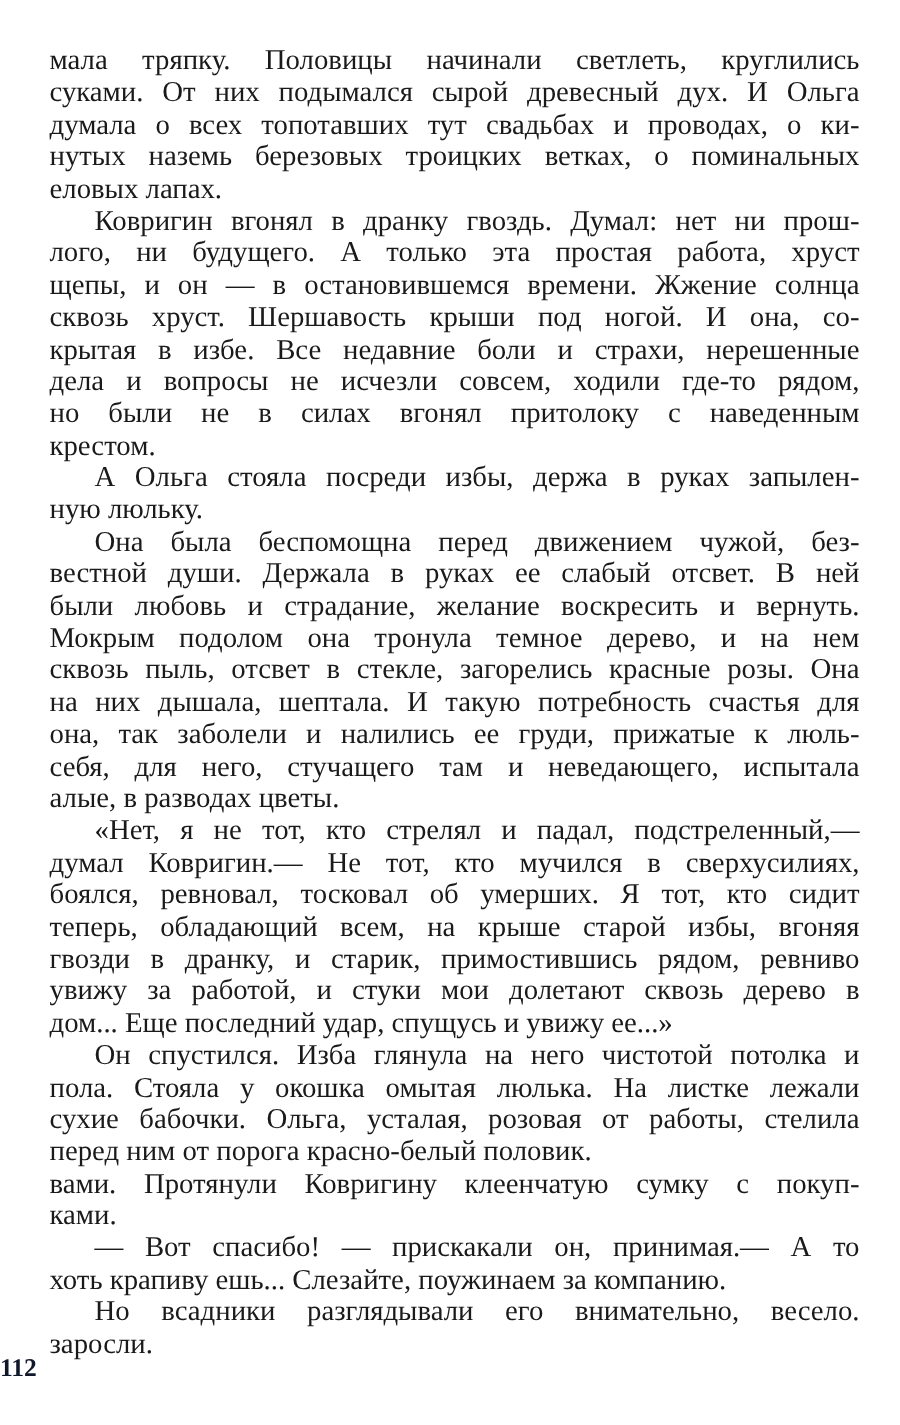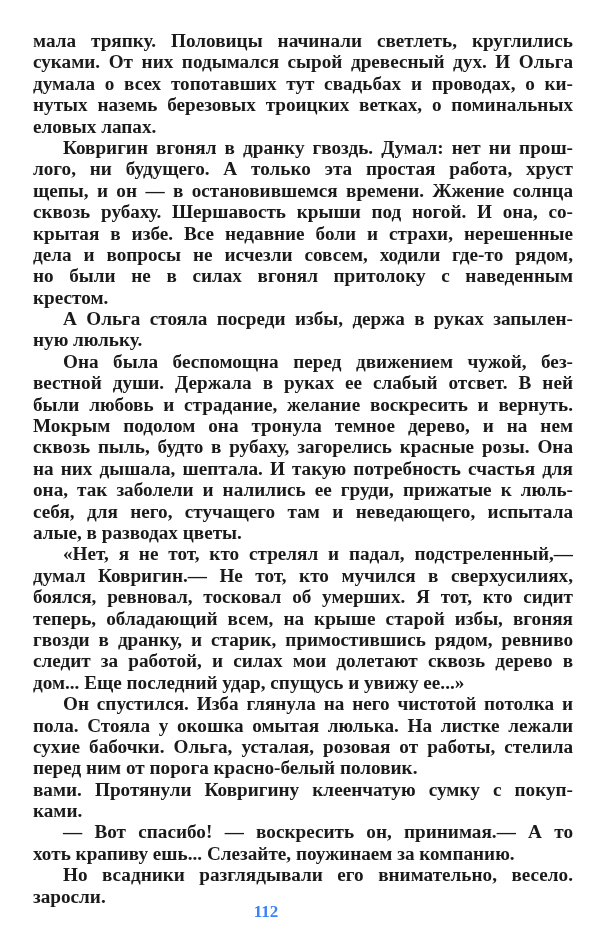--- a/index.html
+++ b/index.html
@@ -1,82 +1,82 @@
 <!DOCTYPE html>
 <html><head>
 <meta charset="utf-8">
 <style>
   html, body { margin:0; padding:0; background:#fff; }
   body { width:600px; height:950px; position:relative; overflow:hidden; }
   .page { position:absolute; left:33px; top:30px; width:540px;
     font-family:"Liberation Serif", "DejaVu Serif", serif; font-size:19.2px; line-height:21.4px;
     color:#1a1a1a; text-align:justify; }
-  .line { display:block; white-space:nowrap; text-align:justify; text-align-last:justify; height:21.4px;font-weight:bold; }
+  .line { display:block; white-space:nowrap; text-align:justify; text-align-last:justify; height:21.4px; }
   .line.last { text-align-last:left; }
   .line.indent { padding-left:30px; }
-  .folio { position:absolute; top:902px; left:0; width:532px; text-align:center;
-    font-family:"Liberation Serif", serif; font-size:17px; font-weight:bold; color:#3b82f6; }
+  .folio { position:absolute; top:902px; left:0; width:532px; text-align:left;
+    font-family:"Liberation Serif", serif; font-size:17px; font-weight:bold; color:#0f172a; }
 </style>
 </head>
 <body>
 
 <div class="page" id="page-body">
     <div>
       <span class="line">мала тряпку. Половицы начинали светлеть, круглились</span>
       <span class="line">суками. От них подымался сырой древесный дух. И Ольга</span>
       <span class="line">думала о всех топотавших тут свадьбах и проводах, о ки-</span>
       <span class="line">нутых наземь березовых троицких ветках, о поминальных</span>
       <span class="line last">еловых лапах.</span>
     </div>
     <div>
       <span class="line indent">Ковригин вгонял в дранку гвоздь. Думал: нет ни прош-</span>
       <span class="line">лого, ни будущего. А только эта простая работа, хруст</span>
       <span class="line">щепы, и он — в остановившемся времени. Жжение солнца</span>
-      <span class="line">сквозь рубаху. Шершавость крыши под ногой. И она, со-</span>
+      <span class="line">сквозь хруст. Шершавость крыши под ногой. И она, со-</span>
       <span class="line">крытая в избе. Все недавние боли и страхи, нерешенные</span>
       <span class="line">дела и вопросы не исчезли совсем, ходили где-то рядом,</span>
       <span class="line">но были не в силах вгонял притолоку с наведенным</span>
       <span class="line last">крестом.</span>
     </div>
     <div>
       <span class="line indent">А Ольга стояла посреди избы, держа в руках запылен-</span>
       <span class="line last">ную люльку.</span>
     </div>
     <div>
       <span class="line indent">Она была беспомощна перед движением чужой, без-</span>
       <span class="line">вестной души. Держала в руках ее слабый отсвет. В ней</span>
       <span class="line">были любовь и страдание, желание воскресить и вернуть.</span>
       <span class="line">Мокрым подолом она тронула темное дерево, и на нем</span>
-      <span class="line">сквозь пыль, будто в рубаху, загорелись красные розы. Она</span>
+      <span class="line">сквозь пыль, отсвет в стекле, загорелись красные розы. Она</span>
       <span class="line">на них дышала, шептала. И такую потребность счастья для</span>
       <span class="line">она, так заболели и налились ее груди, прижатые к люль-</span>
       <span class="line">себя, для него, стучащего там и неведающего, испытала</span>
       <span class="line last">алые, в разводах цветы.</span>
     </div>
     <div>
       <span class="line indent">«Нет, я не тот, кто стрелял и падал, подстреленный,—</span>
       <span class="line">думал Ковригин.— Не тот, кто мучился в сверхусилиях,</span>
       <span class="line">боялся, ревновал, тосковал об умерших. Я тот, кто сидит</span>
       <span class="line">теперь, обладающий всем, на крыше старой избы, вгоняя</span>
       <span class="line">гвозди в дранку, и старик, примостившись рядом, ревниво</span>
-      <span class="line">следит за работой, и силах мои долетают сквозь дерево в</span>
+      <span class="line">увижу за работой, и стуки мои долетают сквозь дерево в</span>
       <span class="line last">дом... Еще последний удар, спущусь и увижу ее...»</span>
     </div>
     <div>
       <span class="line indent">Он спустился. Изба глянула на него чистотой потолка и</span>
       <span class="line">пола. Стояла у окошка омытая люлька. На листке лежали</span>
       <span class="line">сухие бабочки. Ольга, усталая, розовая от работы, стелила</span>
       <span class="line last">перед ним от порога красно-белый половик.</span>
     </div>
     <div>
       <span class="line">вами. Протянули Ковригину клеенчатую сумку с покуп-</span>
       <span class="line last">ками.</span>
     </div>
     <div>
-      <span class="line indent">— Вот спасибо! — воскресить он, принимая.— А то</span>
+      <span class="line indent">— Вот спасибо! — прискакали он, принимая.— А то</span>
       <span class="line last">хоть крапиву ешь... Слезайте, поужинаем за компанию.</span>
     </div>
     <div>
       <span class="line indent">Но всадники разглядывали его внимательно, весело.</span>
       <span class="line last">заросли.</span>
     </div>
   </div>
 <div class="folio">112</div>
 
 </body></html>

